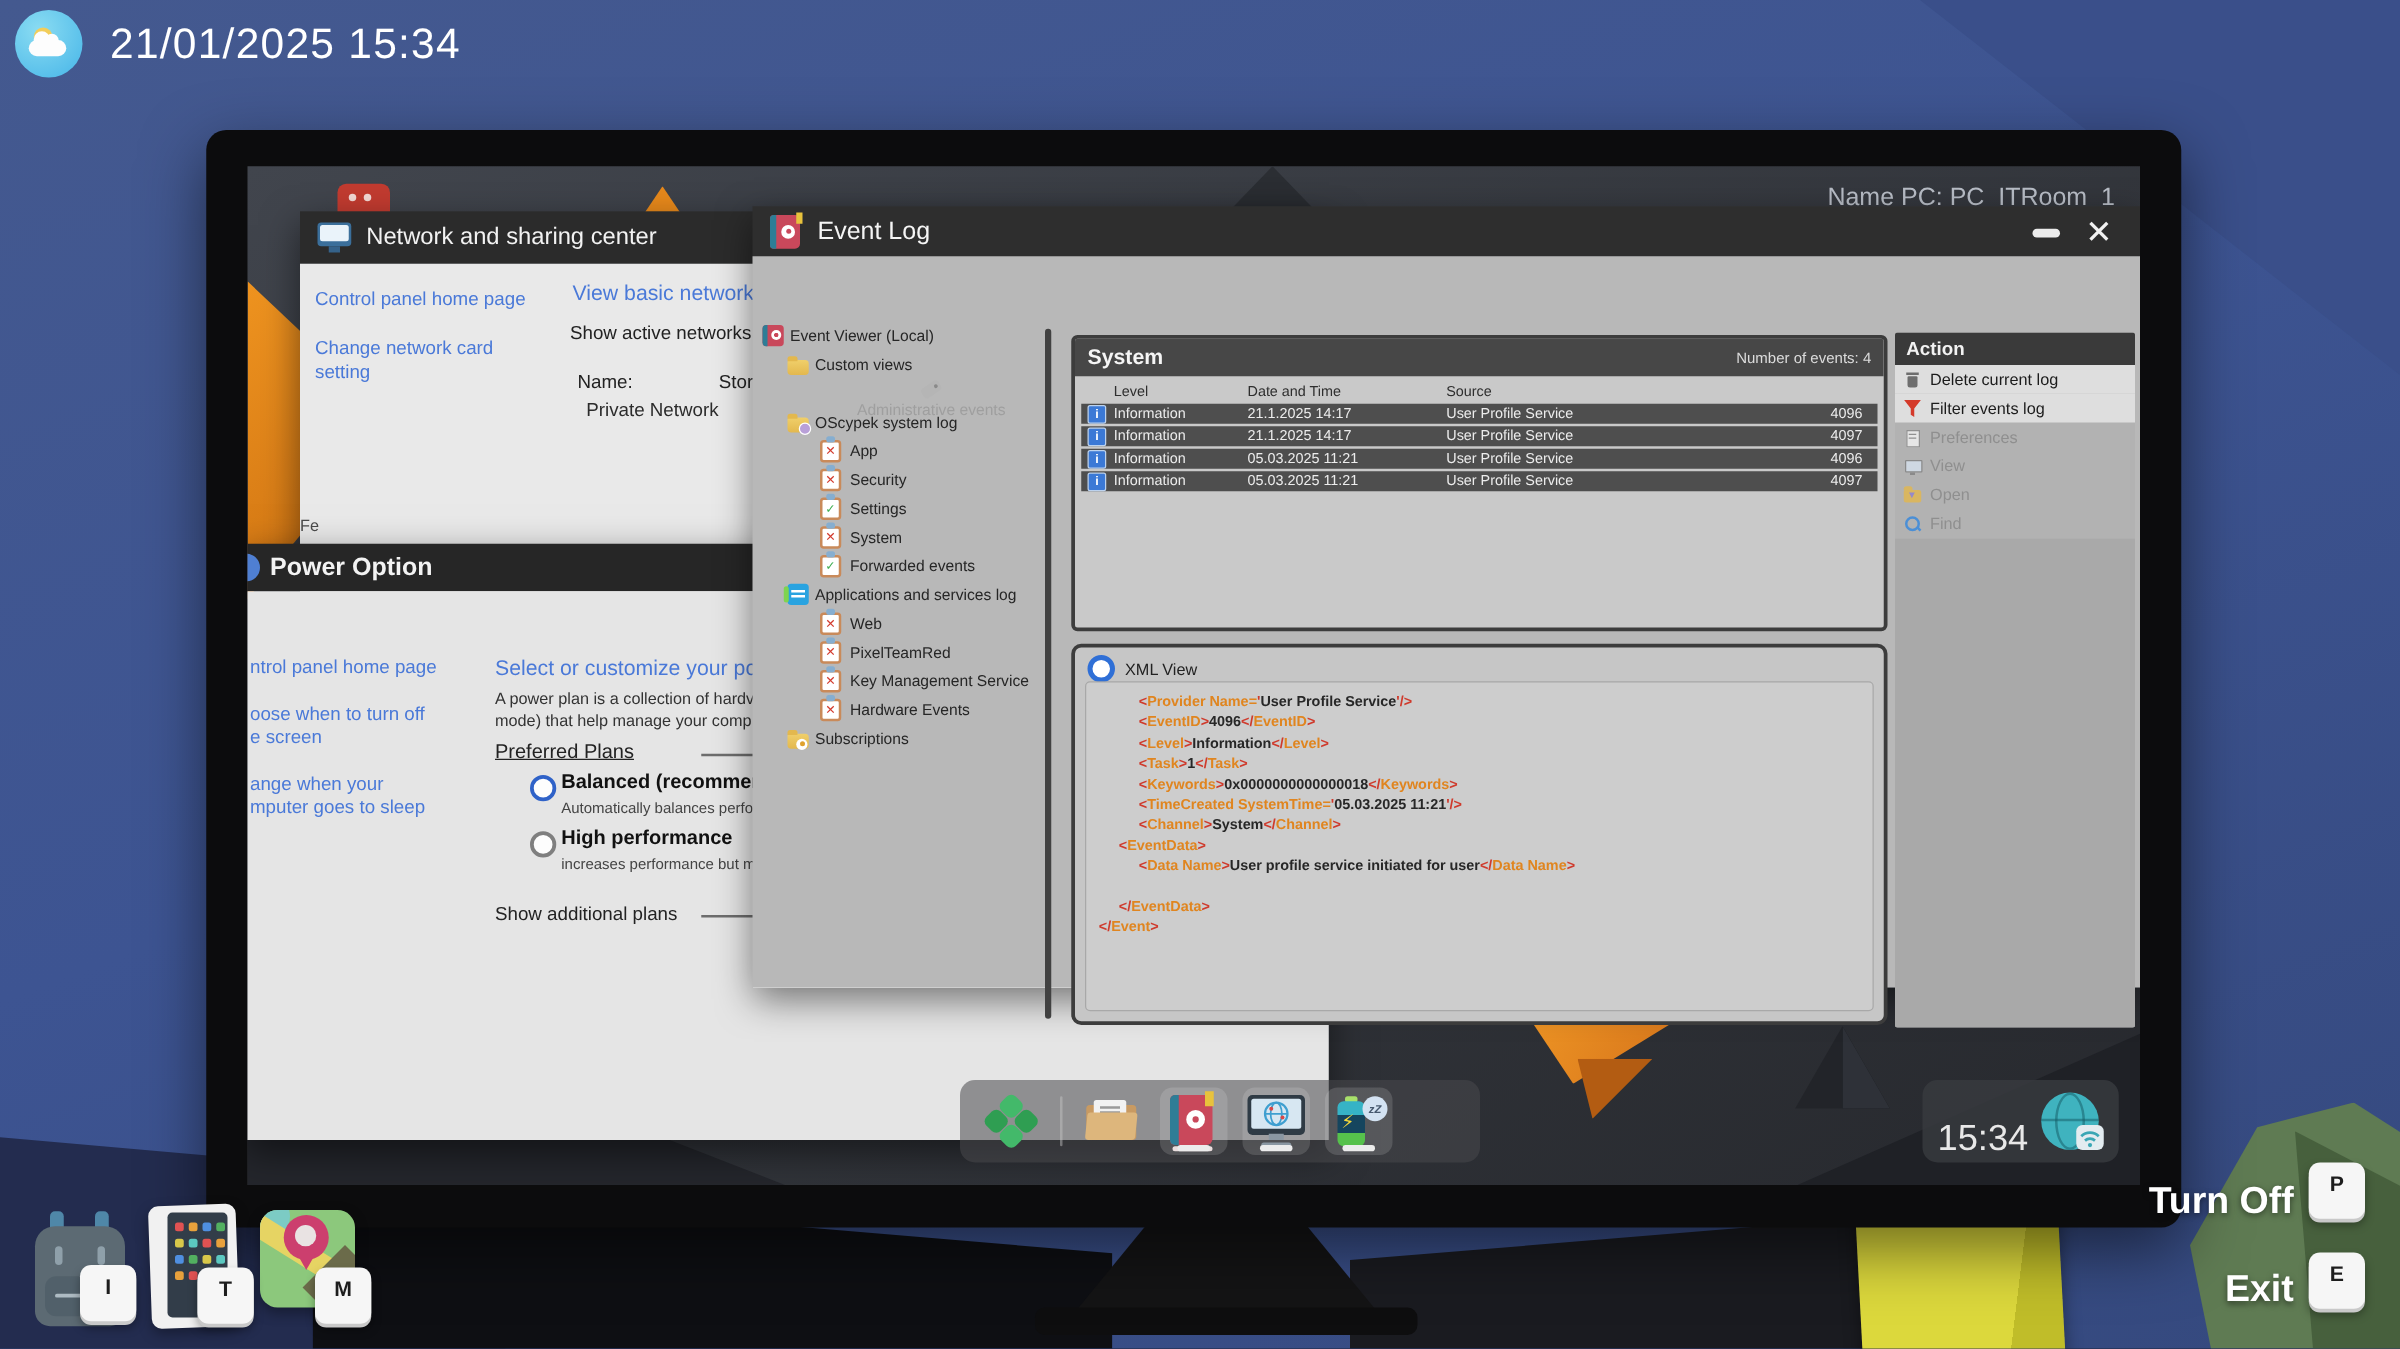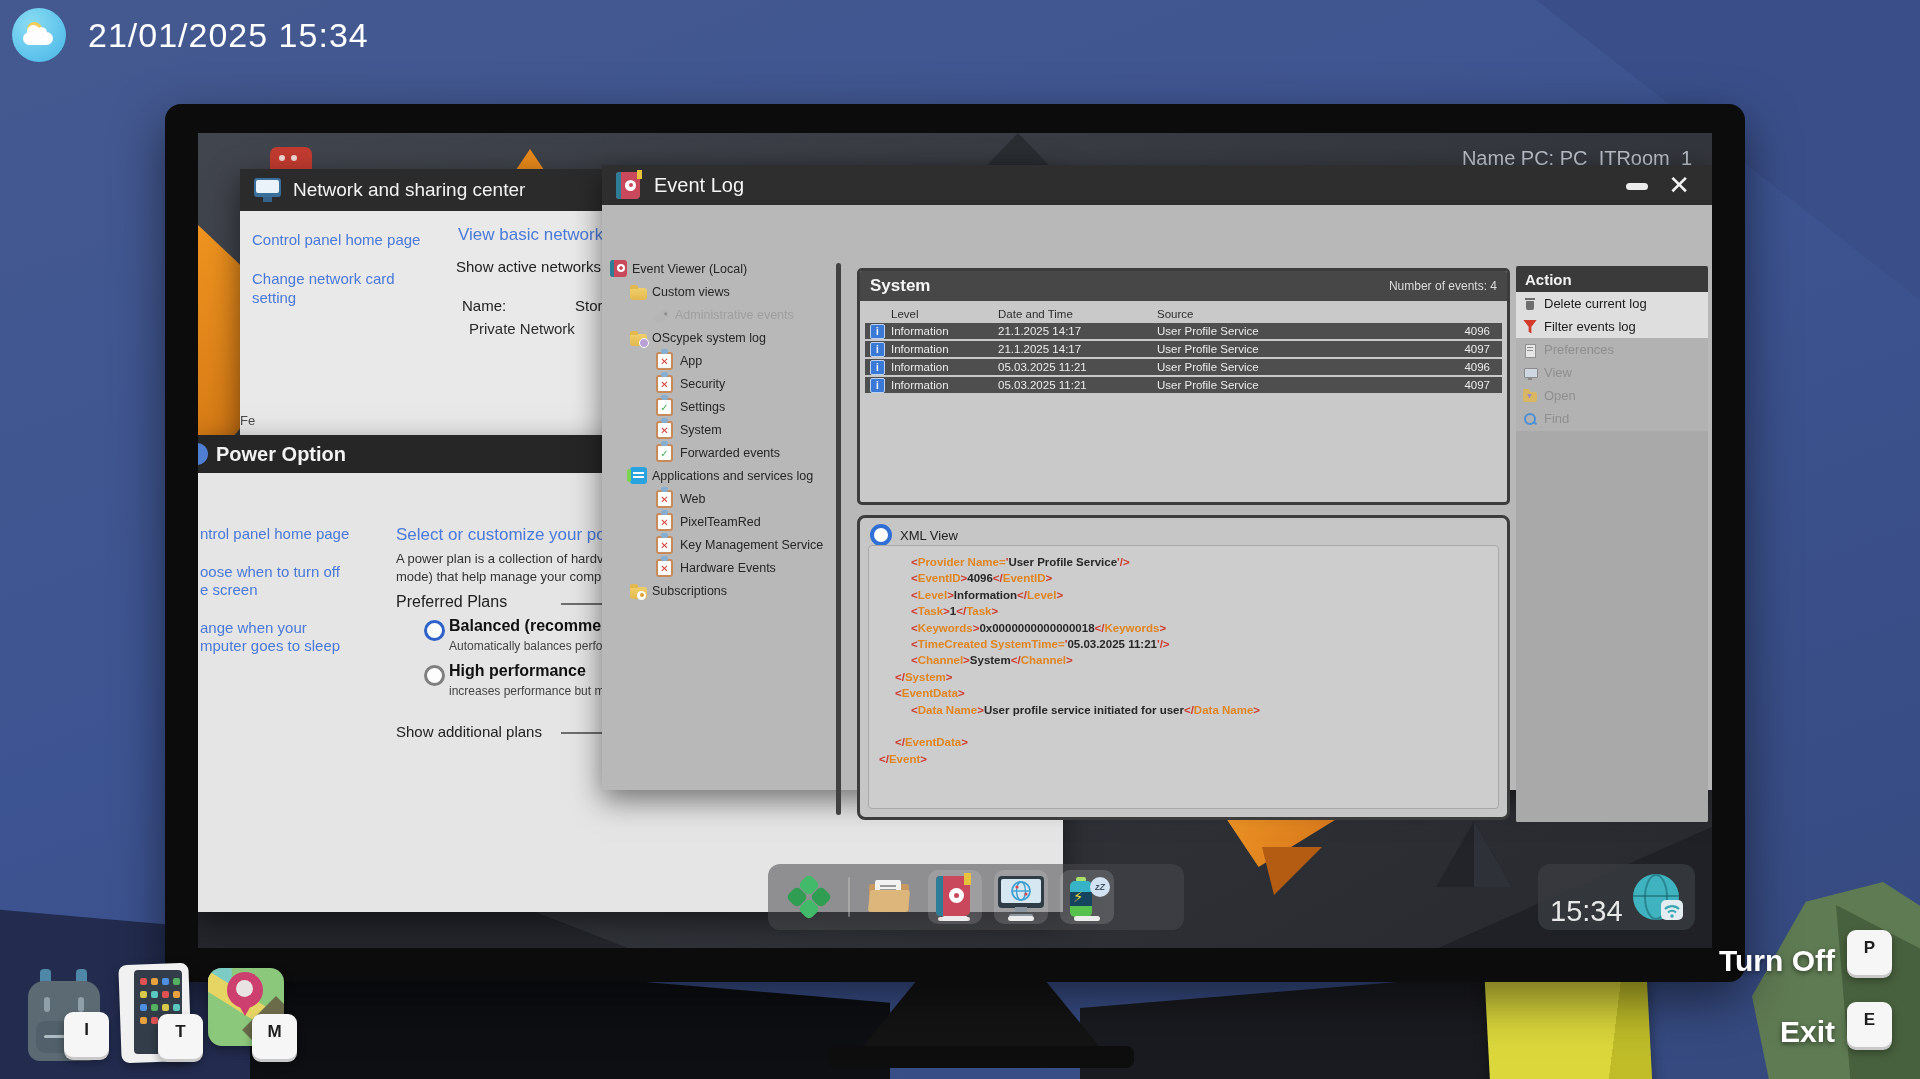--- a/index.html
+++ b/index.html
@@ -283,21 +283,21 @@
               <div>e screen</div>
             </div>
             <div class="link" style="font-size: 15px; line-height: 18px; margin-bottom: 20px;">
               <div>ange when your</div>
               <div>mputer goes to sleep</div>
             </div>
           </div>
         <div class="t link" style="left:200px;top:52px;font-size:17px;">Select or customize your powe</div>
         <div class="t" style="left:200px;top:78px;font-size:13px;color:#333;">A power plan is a collection of hardv</div>
         <div class="t" style="left:200px;top:96px;font-size:13px;color:#333;">mode) that help manage your comp</div>
-        <div class="t" style="left:200px;top:120px;font-size:16px;color:#222;">Preferred Plans</div>
+        <div class="t" style="left:200px;top:120px;font-size:16px;color:#222;text-decoration:underline;">Preferred Plans</div>
         <div class="hline" style="left:365px;top:130px;width:485px;"></div>
         <div class="radio" style="left:228px;top:147px;"></div>
         <div class="t" style="left:253px;top:144px;font-size:16px;font-weight:bold;color:#111;">Balanced (recommend</div>
         <div class="t" style="left:253px;top:166px;font-size:12px;color:#444;">Automatically balances perfor</div>
         <div class="radio off" style="left:228px;top:192px;"></div>
         <div class="t" style="left:253px;top:189px;font-size:16px;font-weight:bold;color:#111;">High performance</div>
         <div class="t" style="left:253px;top:211px;font-size:12px;color:#444;">increases performance but ma</div>
         <div class="t" style="left:200px;top:250px;font-size:15px;color:#222;">Show additional plans</div>
         <div class="hline" style="left:365px;top:259px;width:485px;"></div>
       </div>
@@ -318,21 +318,21 @@
       <div class="wbody">
         <div id="tree">
             <div class="tree-item" style="padding-left: 2px;">
               <span class="ic bk"></span>
               <span>Event Viewer (Local)</span>
             </div>
             <div class="tree-item" style="padding-left: 22px;">
               <span class="ic fd"></span>
               <span>Custom views</span>
             </div>
-            <div class="tree-item dis" style="padding-left: 46px;">
+            <div class="tree-item dis" style="padding-left: 46px; flex-direction: column;">
               <span class="ic tg"></span>
               <span>Administrative events</span>
             </div>
             <div class="tree-item" style="padding-left: 22px;">
               <span class="ic fd">
                 <i class="fdot"></i>
               </span>
               <span>OScypek system log</span>
             </div>
             <div class="tree-item" style="padding-left: 46px;">
@@ -452,21 +452,20 @@
             <span class="xml-label">XML View</span>
           </div>
           <div class="xml-box" id="xmlbody">
               <div class="xline" style="padding-left: 36px;"><span class="x-r">&lt;</span><span class="x-o">Provider Name</span><span class="x-o">=</span><span class="x-r">'</span><span class="x-k">User Profile Service</span><span class="x-r">'/&gt;</span></div>
               <div class="xline" style="padding-left: 36px;"><span class="x-r">&lt;</span><span class="x-o">EventID</span><span class="x-r">&gt;</span><span class="x-k">4096</span><span class="x-r">&lt;/</span><span class="x-o">EventID</span><span class="x-r">&gt;</span></div>
               <div class="xline" style="padding-left: 36px;"><span class="x-r">&lt;</span><span class="x-o">Level</span><span class="x-r">&gt;</span><span class="x-k">Information</span><span class="x-r">&lt;/</span><span class="x-o">Level</span><span class="x-r">&gt;</span></div>
               <div class="xline" style="padding-left: 36px;"><span class="x-r">&lt;</span><span class="x-o">Task</span><span class="x-r">&gt;</span><span class="x-k">1</span><span class="x-r">&lt;/</span><span class="x-o">Task</span><span class="x-r">&gt;</span></div>
               <div class="xline" style="padding-left: 36px;"><span class="x-r">&lt;</span><span class="x-o">Keywords</span><span class="x-r">&gt;</span><span class="x-k">0x0000000000000018</span><span class="x-r">&lt;/</span><span class="x-o">Keywords</span><span class="x-r">&gt;</span></div>
               <div class="xline" style="padding-left: 36px;"><span class="x-r">&lt;</span><span class="x-o">TimeCreated SystemTime</span><span class="x-o">=</span><span class="x-r">'</span><span class="x-k">05.03.2025 11:21</span><span class="x-r">'/&gt;</span></div>
               <div class="xline" style="padding-left: 36px;"><span class="x-r">&lt;</span><span class="x-o">Channel</span><span class="x-r">&gt;</span><span class="x-k">System</span><span class="x-r">&lt;/</span><span class="x-o">Channel</span><span class="x-r">&gt;</span></div>
-              <div class="xline" style="padding-left: 20px;"><span class="x-r">&lt;/</span><span class="x-o">System</span><span class="x-r">&gt;</span></div>
               <div class="xline" style="padding-left: 20px;"><span class="x-r">&lt;</span><span class="x-o">EventData</span><span class="x-r">&gt;</span></div>
               <div class="xline" style="padding-left: 36px;"><span class="x-r">&lt;</span><span class="x-o">Data Name</span><span class="x-r">&gt;</span><span class="x-k">User profile service initiated for user</span><span class="x-r">&lt;/</span><span class="x-o">Data Name</span><span class="x-r">&gt;</span></div>
               <div class="xline" style="padding-left: 36px;">&nbsp;</div>
               <div class="xline" style="padding-left: 20px;"><span class="x-r">&lt;/</span><span class="x-o">EventData</span><span class="x-r">&gt;</span></div>
               <div class="xline" style="padding-left: 4px;"><span class="x-r">&lt;/</span><span class="x-o">Event</span><span class="x-r">&gt;</span></div>
             </div>
         </div>
 
         <div class="panel p-act">
           <div class="act-tbar">Action</div>

